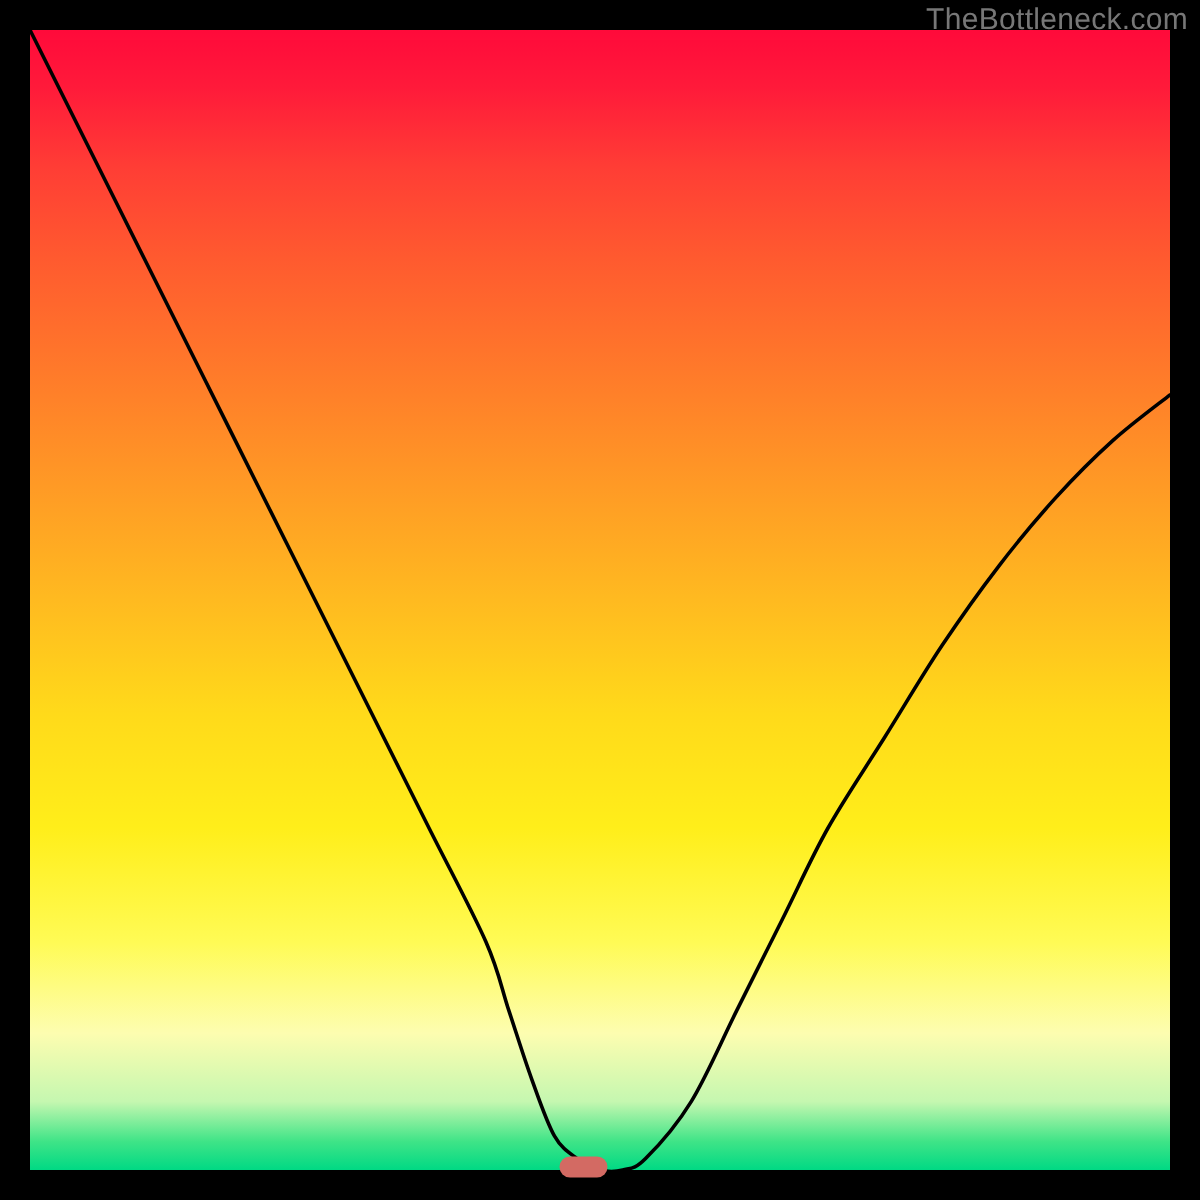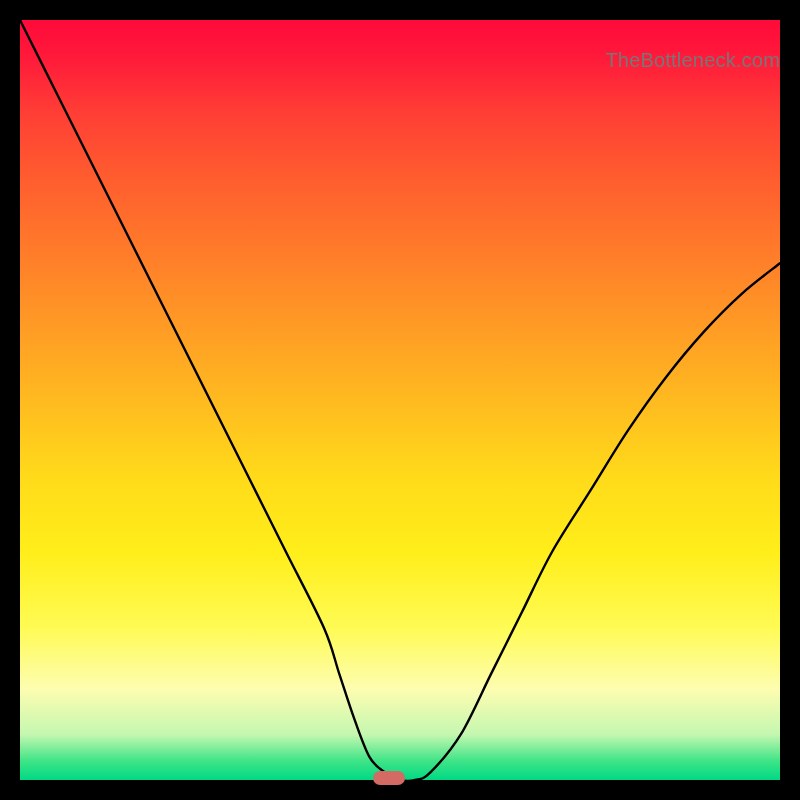--- a/index.html
+++ b/index.html
@@ -35,27 +35,26 @@
       #fffb55 80%,
       #fdfdb0 88%,
       #c5f7b0 94%,
       #3fe487 97.5%,
       #00d984 100%
     );
   }
   .watermark {
     position: absolute;
     top: 2px;
-    right: 20px;
+    right: 8px;
     color: #777;
     font-family: Arial, Helvetica, sans-serif;
     font-size: 20px;
     font-weight: 500;
     letter-spacing: 0.2px;
-    margin-top: 47px;
   }
   svg.curve {
     position: absolute;
     left: 20px;
     top: 20px;
     width: 760px;
     height: 760px;
     overflow: visible;
   }
   .marker {

